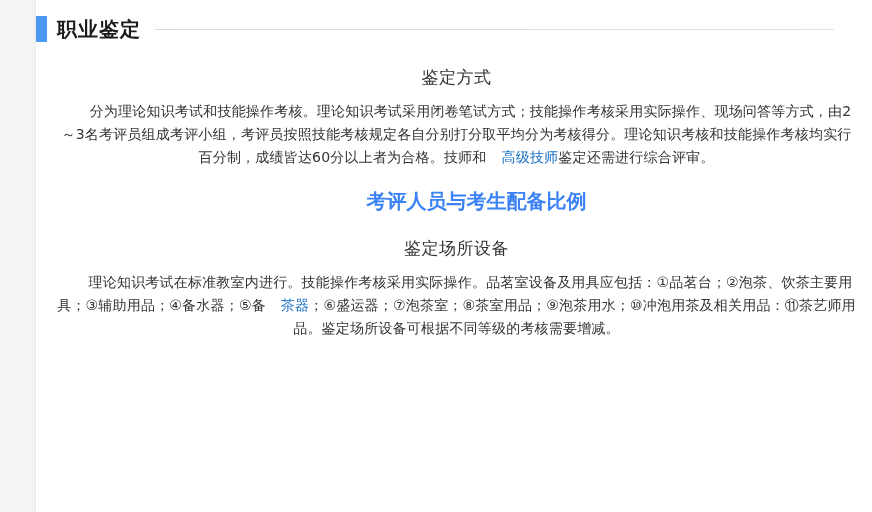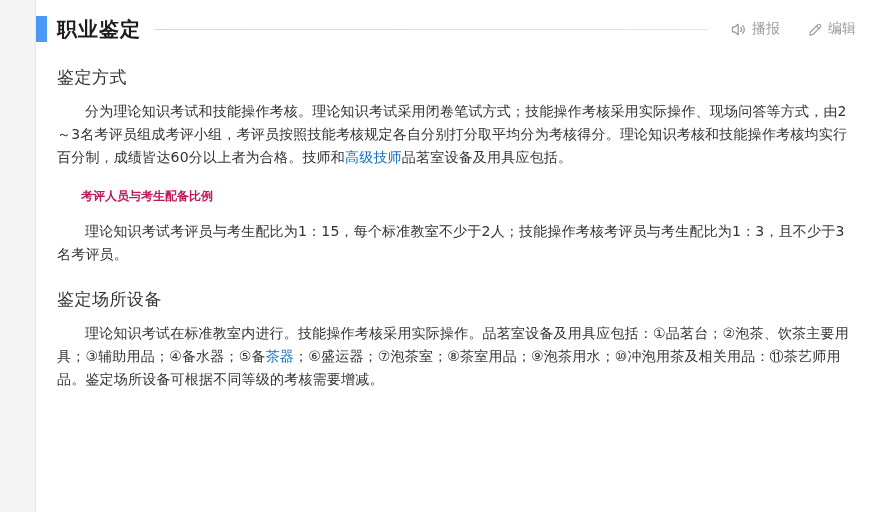--- a/index.html
+++ b/index.html
@@ -42,86 +42,64 @@
     margin: 0 22px 0 14px;
   }
   .tools { display: flex; align-items: center; gap: 28px; flex: 0 0 auto; }
   .tool {
     display: inline-flex; align-items: center; gap: 5px;
     color: #9b9b9b; font-size: 14px; cursor: pointer; white-space: nowrap;
   }
   .tool svg { display: block; }
 
   
-  .article { padding-right: 0; }
+  .article { padding-right: 0; text-align: center; }
   h3.sub-heading {
     font-size: 17px;
     font-weight: 400;
     color: #333;
     margin: 22px 0 11px 21px;
     letter-spacing: 0.5px;
   }
   p.para {
     font-size: 14px;
     line-height: 23px;
     color: #333;
     text-indent: 2em;
     margin: 0 0 14px 21px;
     letter-spacing: 0.2px;
   }
   p.sub-bold {
-    font-size: 12px;
+    font-size: 20px;
     font-weight: bold;
-    color: #be185d;
+    color: #3b82f6;
     margin: 19px 0 15px 21px;
     text-indent: 2em;
   }
-  a.inline-link { color: #136ec2; text-decoration: none; cursor: pointer; }
+  a.inline-link { color: #136ec2; text-decoration: none; cursor: pointer; padding-left: 15px; }
 </style>
 </head>
 <body>
 
 <div class="page">
   <div class="left-strip"></div>
 
   <div class="content">
 
     <div class="header">
       <span class="marker"></span>
       <h2 class="title">职业鉴定</h2>
       <div class="divider"></div>
-      <div class="tools">
-        <span class="tool">
-          <span>
-            <svg width="17" height="17" viewBox="0 0 24 24" fill="none" stroke="#9b9b9b" stroke-width="1.8" stroke-linejoin="round" stroke-linecap="round">
-              <path d="M11.5 4.5 L6.5 8.5 H3.5 v7 h3 l5 4 z"></path>
-              <path d="M15.2 9 a4.5 4.5 0 0 1 0 6"></path>
-              <path d="M18 6.5 a8 8 0 0 1 0 11"></path>
-            </svg>
-          </span>
-          <span>播报</span>
-        </span>
-        <span class="tool">
-          <span>
-            <svg width="15" height="15" viewBox="0 0 24 24" fill="none" stroke="#9b9b9b" stroke-width="1.8" stroke-linejoin="round" stroke-linecap="round">
-              <path d="M15.5 4.5 a2.6 2.6 0 0 1 4 4 L8 20 l-5 1 1-5 z"></path>
-              <path d="M13.5 6.5 l4 4"></path>
-            </svg>
-          </span>
-          <span>编辑</span>
-        </span>
-      </div>
     </div>
 
     <div class="article">
 
       <h3 class="sub-heading">鉴定方式</h3>
-      <p class="para"><span>分为理论知识考试和技能操作考核。理论知识考试采用闭卷笔试方式；技能操作考核采用实际操作、现场问答等方式，由2～3名考评员组成考评小组，考评员按照技能考核规定各自分别打分取平均分为考核得分。理论知识考核和技能操作考核均实行百分制，成绩皆达60分以上者为合格。技师和</span><a class="inline-link" href="#">高级技师</a><span>品茗室设备及用具应包括。</span></p>
+      <p class="para"><span>分为理论知识考试和技能操作考核。理论知识考试采用闭卷笔试方式；技能操作考核采用实际操作、现场问答等方式，由2～3名考评员组成考评小组，考评员按照技能考核规定各自分别打分取平均分为考核得分。理论知识考核和技能操作考核均实行百分制，成绩皆达60分以上者为合格。技师和</span><a class="inline-link" href="#">高级技师</a><span>鉴定还需进行综合评审。</span></p>
       <p class="sub-bold">考评人员与考生配备比例</p>
-      <p class="para"><span>理论知识考试考评员与考生配比为1：15，每个标准教室不少于2人；技能操作考核考评员与考生配比为1：3，且不少于3名考评员。</span></p>
 
 
       <h3 class="sub-heading">鉴定场所设备</h3>
       <p class="para"><span>理论知识考试在标准教室内进行。技能操作考核采用实际操作。品茗室设备及用具应包括：①品茗台；②泡茶、饮茶主要用具；③辅助用品；④备水器；⑤备</span><a class="inline-link" href="#">茶器</a><span>；⑥盛运器；⑦泡茶室；⑧茶室用品；⑨泡茶用水；⑩冲泡用茶及相关用品：⑪茶艺师用品。鉴定场所设备可根据不同等级的考核需要增减。</span></p>
 
     </div>
   </div>
 </div>
 
 </body></html>

